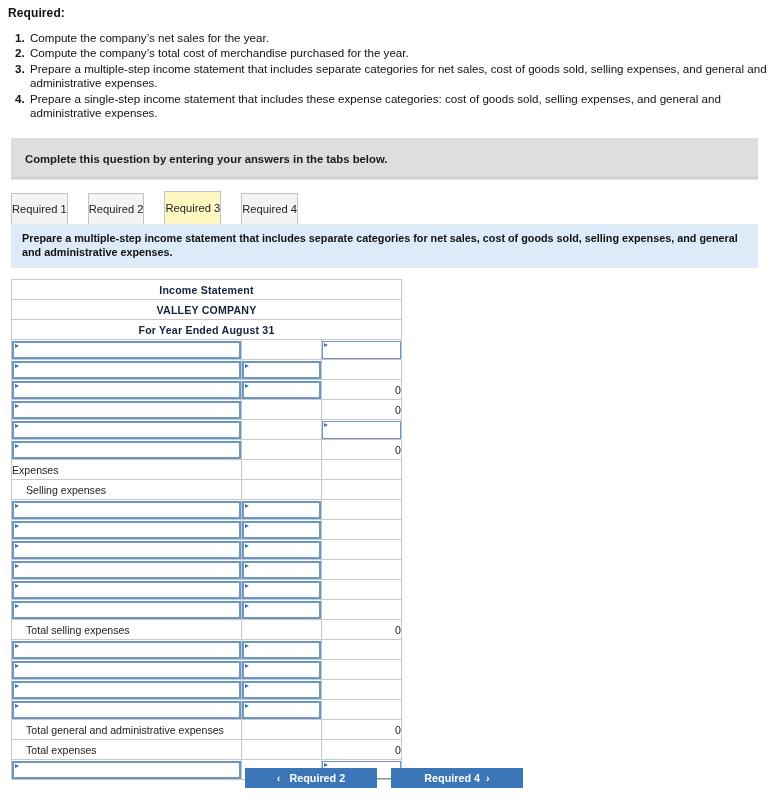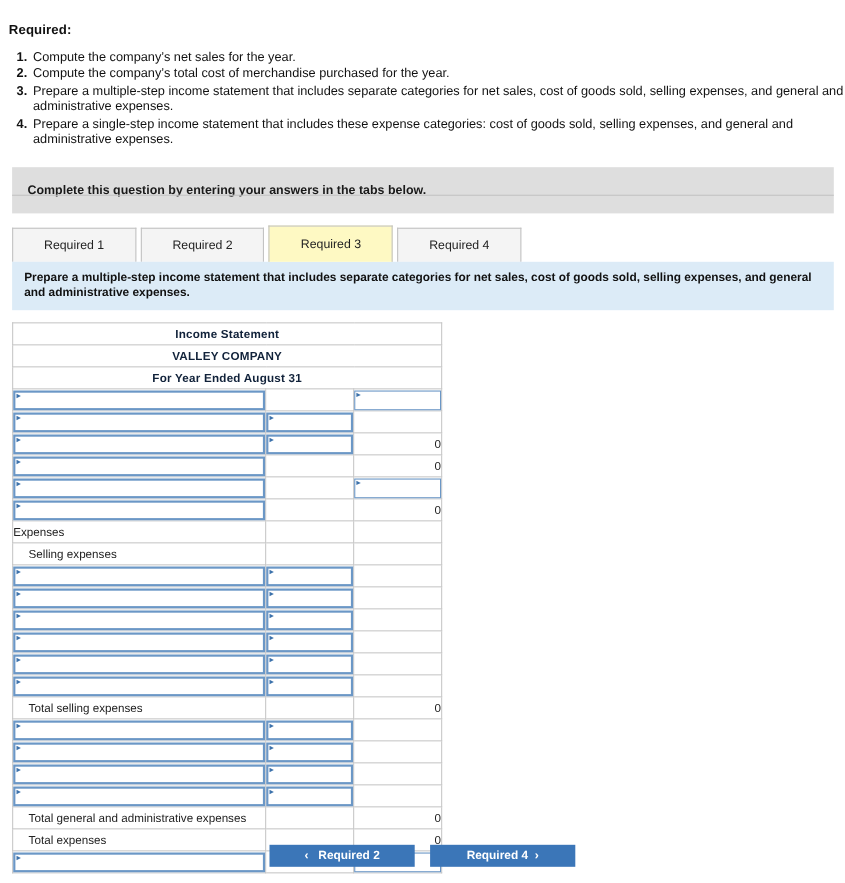--- a/index.html
+++ b/index.html
@@ -14,21 +14,21 @@
     font-size: 11px;
     color: #111111;
     overflow: hidden;
     position: relative;
   }
 
   
   .required-heading {
     font-weight: bold;
     font-size: 12px;
-    margin: 20px 0 0 8px;
+    margin: 6px 0 0 8px;
     letter-spacing: 0.1px;
   }
   ol.required-list {
     margin: 11px 0 0 0;
     padding-left: 28px;
     list-style-position: outside;
   }
   ol.required-list li {
     font-size: 11.6px;
     line-height: 14.4px;
@@ -59,27 +59,27 @@
   .tab-row {
     margin: 11px 0 0 11px;
     display: flex;
     align-items: flex-end;
     position: relative;
     height: 33px;
   }
   .tab {
     height: 31px;
     line-height: 31px;
-    padding: 0 28px;
+    padding: 0 0;
     background: #f4f4f4;
     border: 1px solid #c3c3c3;
     border-bottom: none;
     font-size: 11.2px;
     color: #222;
-    margin-right: 4px;
+    margin-right: 20px;
     box-sizing: border-box;
     white-space: nowrap;
   }
   .tab.active {
     background: #fef9c3;
     height: 33px;
     line-height: 33px;
     position: relative;
     z-index: 3;
     border-color: #c3c3c3;

